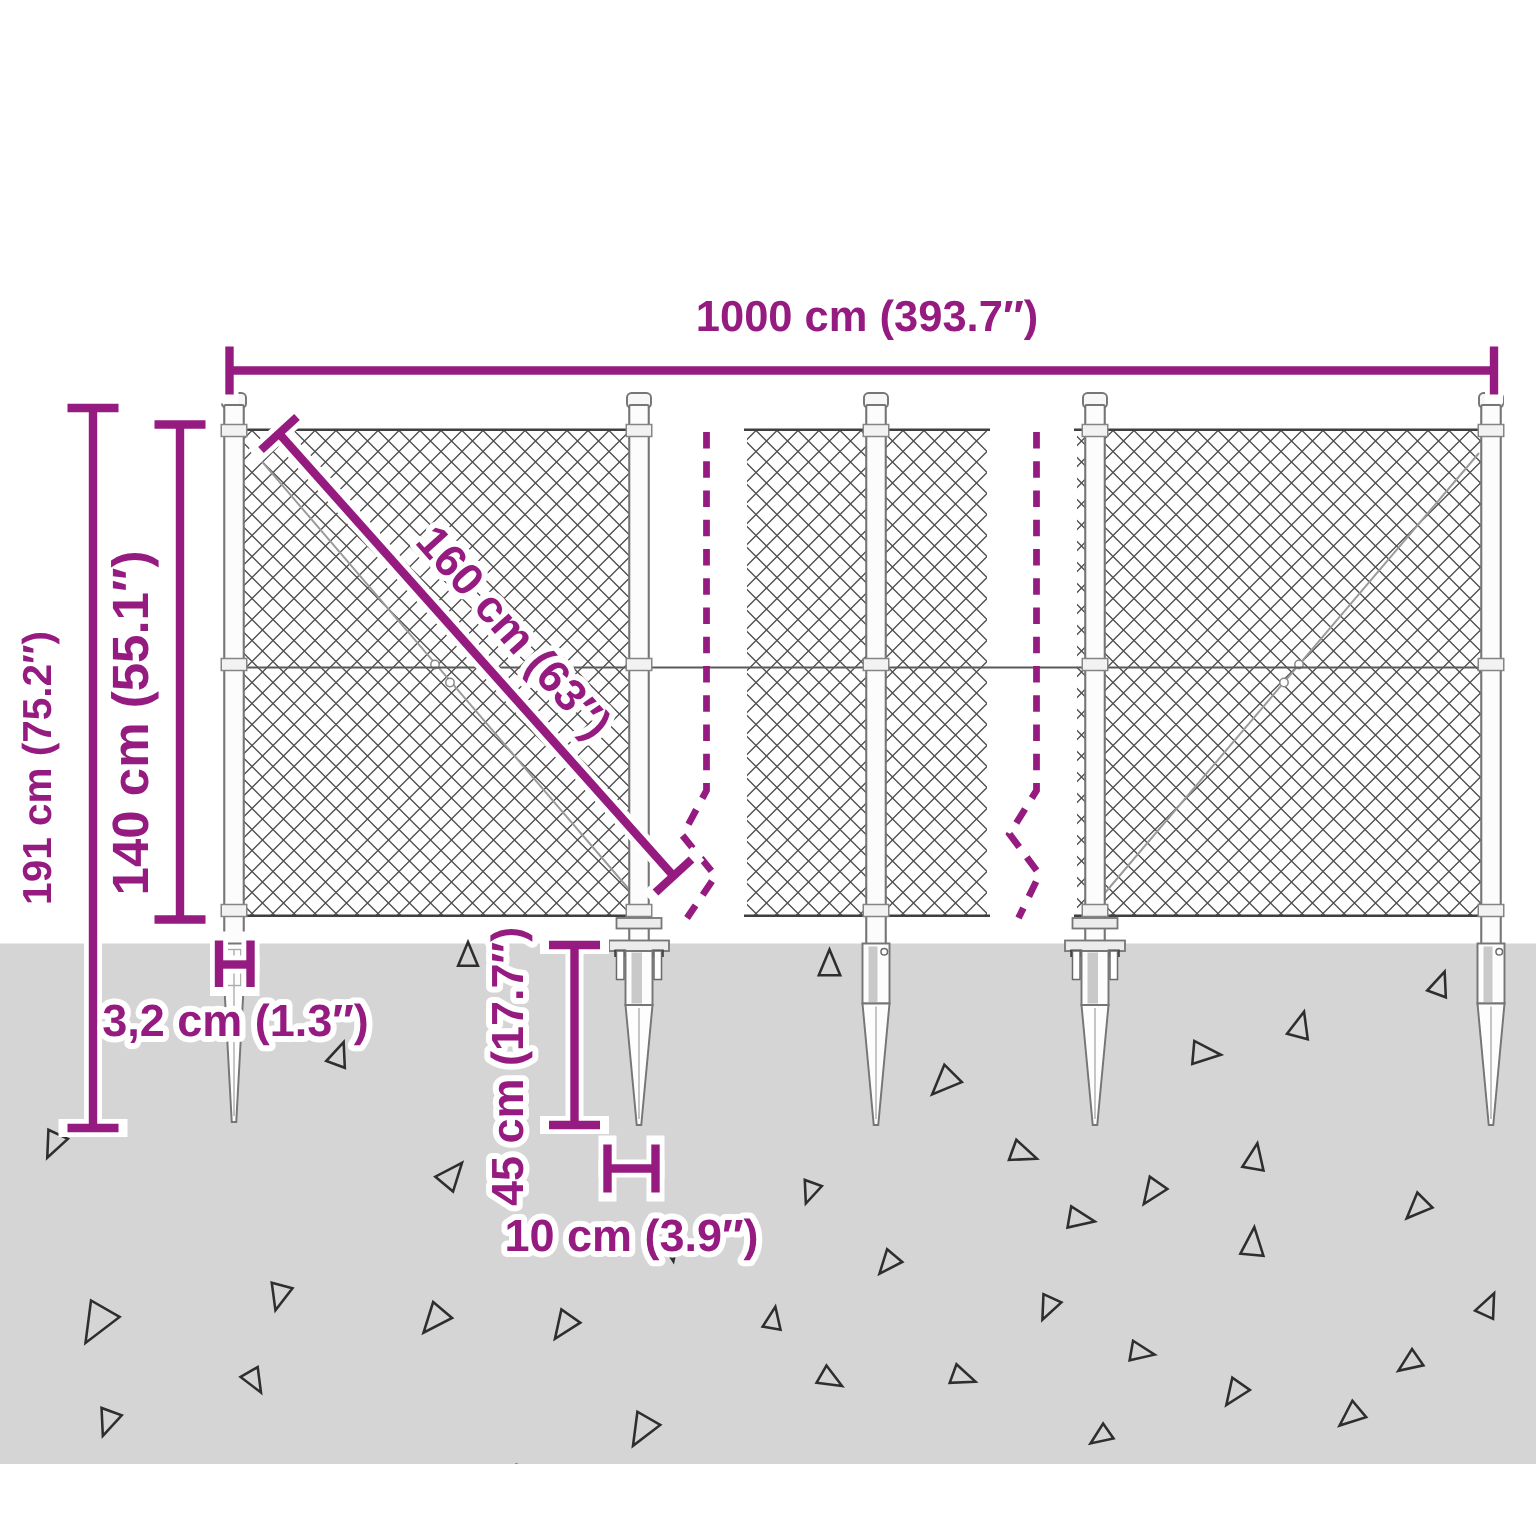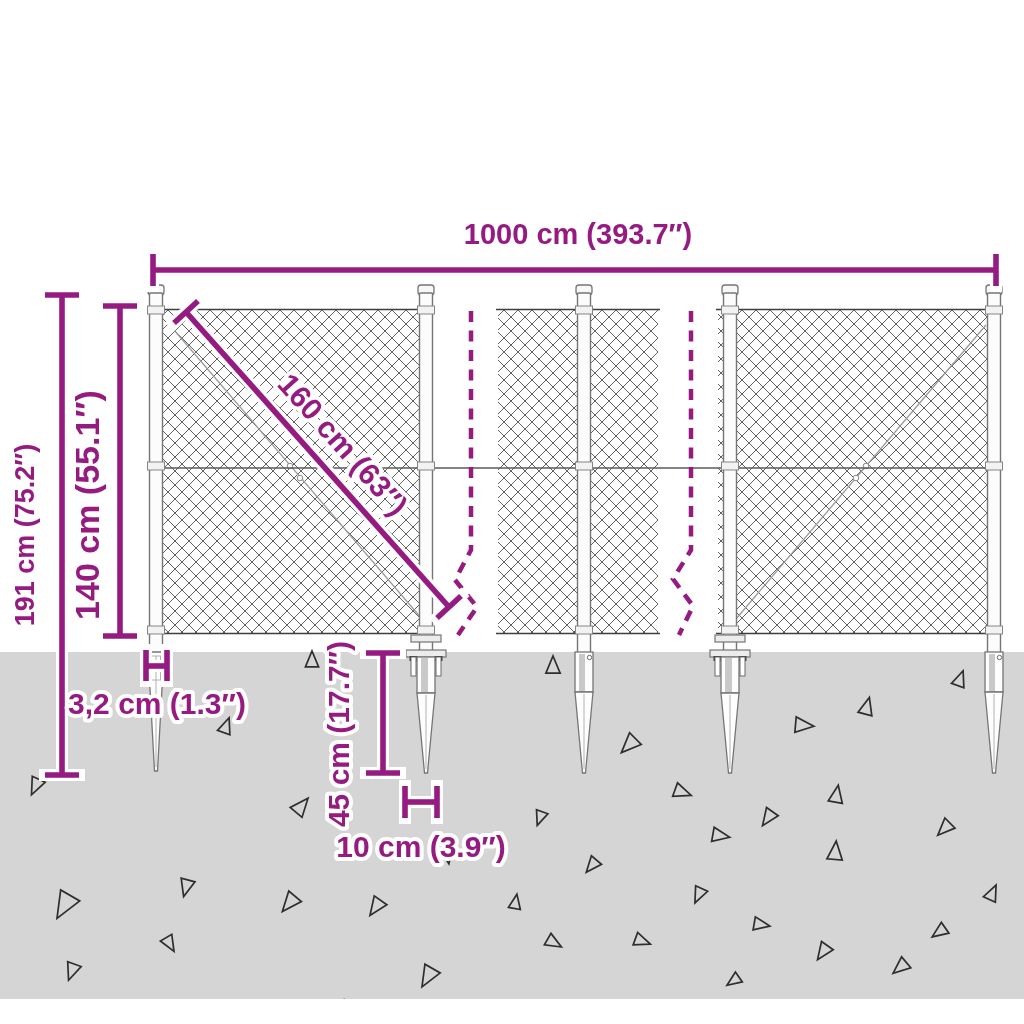--- a/index.html
+++ b/index.html
@@ -1,16 +1,16 @@
 <!DOCTYPE html>
 <html><head>
 <meta charset="utf-8">
 <style>
   html,body{margin:0;padding:0;background:#fff;}
-  .stage{position:relative;width:1024px;height:976px;background:#fff;overflow:hidden;margin-top:23px;}
+  .stage{position:relative;width:1024px;height:976px;background:#fff;overflow:hidden;}
   svg{display:block;}
 
   
   .wire{stroke:#3f3f3f;stroke-width:1.6;fill:none;}
   .midwire{stroke:#5a5a5a;stroke-width:1.3;fill:none;}
   .post{fill:#fcfcfc;stroke:#767676;stroke-width:1.4;}
   .cap{fill:#f7f7f7;stroke:#767676;stroke-width:1.3;}
   .clamp{fill:#f2f2f2;stroke:#858585;stroke-width:1;}
   .brace{stroke:#9a9a9a;stroke-width:1.3;fill:none;}
   .tbuckle{fill:#fff;stroke:#888;stroke-width:1;}

